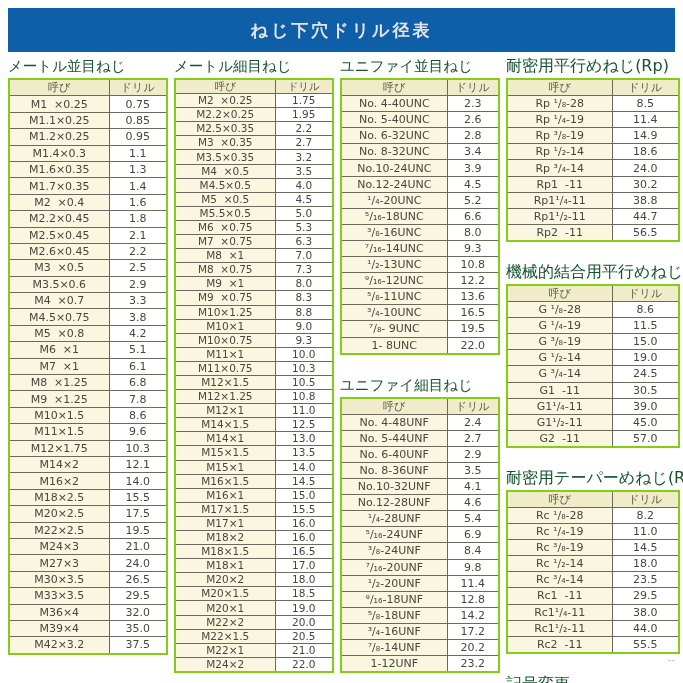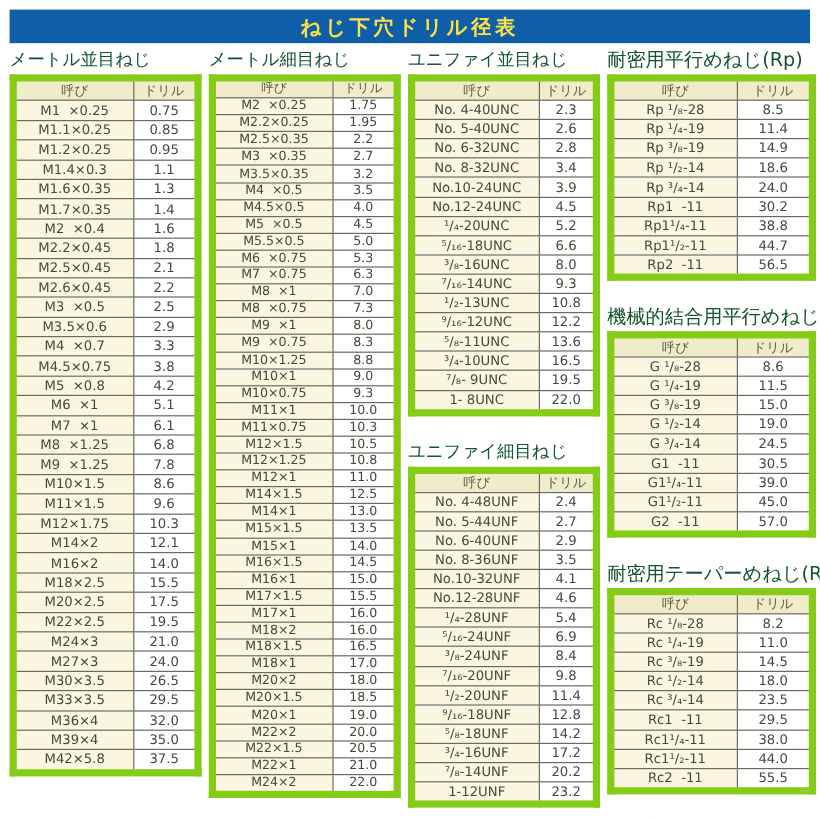--- a/index.html
+++ b/index.html
@@ -2,34 +2,34 @@
 <html><head>
 <meta charset="utf-8">
 <style>
   html,body { margin:0; padding:0; }
   body {
     width:683px; height:683px; background:#ffffff;
     font-family:"DejaVu Sans","Liberation Sans",sans-serif;
     position:relative; overflow:hidden;
   }
   .title-bar {
-    margin:8px 8px 5px 8px; height:28px; background:#0e5ea8;
-    color:#fde047; font-weight:bold; font-size:17px; letter-spacing:3px;
+    margin:8px 8px 5px 8px; height:44px; background:#0e5ea8;
+    color:#e5e5e5; font-weight:bold; font-size:17px; letter-spacing:3px;
     display:flex; align-items:center; justify-content:center;
   }
   .content { display:flex; align-items:flex-start; padding:0 4px 0 8px; gap:6px; }
   .col1,.col2,.col3 { width:160px; flex:none; }
   .col4 { width:174px; flex:none; }
   .section-title {
     font-weight:normal; font-size:14.5px; color:#14532d;
     margin:0 0 3px 0; white-space:nowrap; line-height:18px;
   }
   .col4 .section-title { font-size:16px; }
   .mt { margin-top:21px; }
-  table { border-collapse:collapse; width:100%; table-layout:fixed; border:6px solid #84cc16; }
+  table { border-collapse:collapse; width:100%; table-layout:fixed; border:2px solid #84cc16; }
   th,td {
     border:1px solid #6a6a5e; text-align:center; vertical-align:middle;
     padding:0; overflow:hidden; color:#47473f;
   }
   th { background:#f0ecc9; font-weight:normal; color:#5a5a46; }
   .c-name { background:#faf6df; white-space:pre; }
   .c-val { background:#ffffff; }
   .t-c1 th,.t-c1 td { height:15.4px; font-size:11px; line-height:15px; }
   .t-c2 th,.t-c2 td { height:13.1px; font-size:10.5px; line-height:13px; }
   .t-c3 th,.t-c3 td { height:15.1px; font-size:11px; line-height:15px; }
@@ -186,21 +186,21 @@
           </tr>
           <tr>
             <td class="c-name">M36×4</td>
             <td class="c-val">32.0</td>
           </tr>
           <tr>
             <td class="c-name">M39×4</td>
             <td class="c-val">35.0</td>
           </tr>
           <tr>
-            <td class="c-name">M42×5.8</td>
+            <td class="c-name">M42×3.2</td>
             <td class="c-val">37.5</td>
           </tr>
         </tbody>
     </table>
   </div>
 
   <div class="col2">
     <div class="section-title">メートル細目ねじ</div>
     <table class="t-c2">
       <colgroup>

